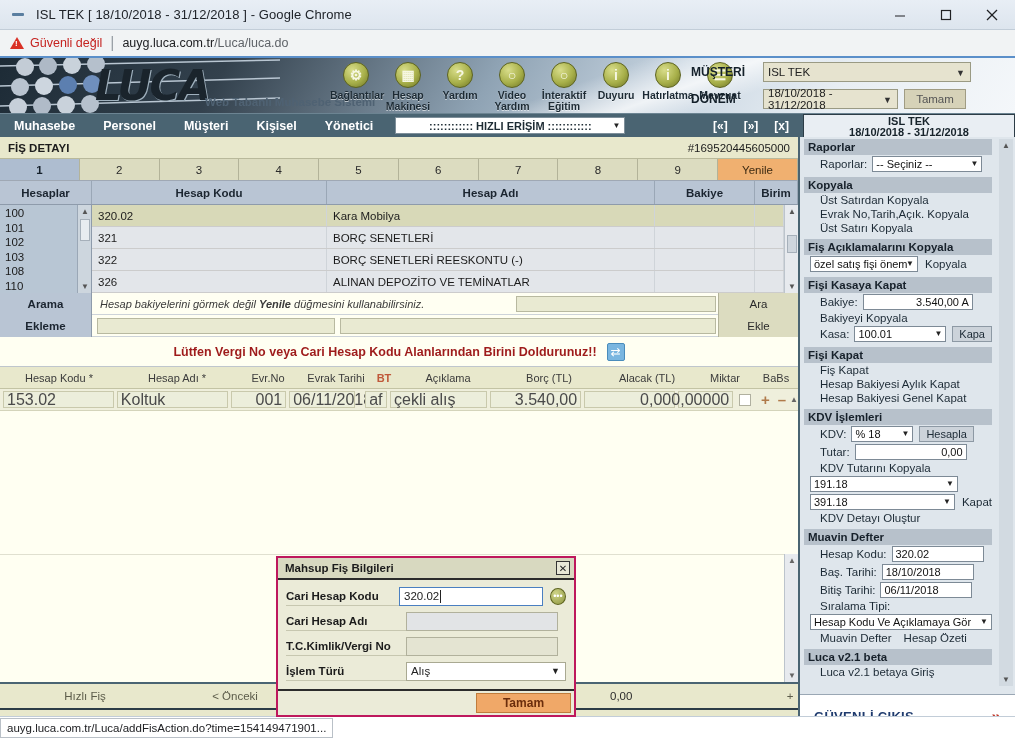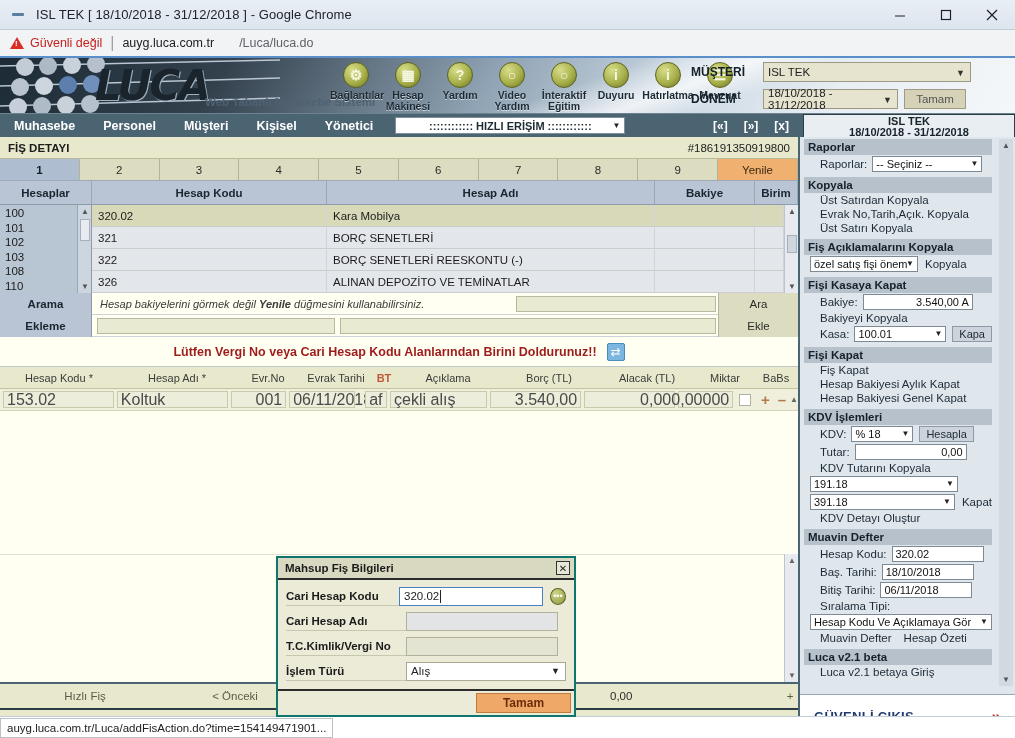--- a/index.html
+++ b/index.html
@@ -33,21 +33,21 @@
   .omnibar {
     height: 28px; background:#f1f3f4; border-bottom: 2px solid #5b8fc9;
     display:flex; align-items:center; padding-left: 10px;
   }
   .warn-tri { width:0;height:0;border-left:7px solid transparent;border-right:7px solid transparent;
               border-bottom:12px solid #d93025; position:relative; margin-right:6px; }
   .warn-tri:after{content:"!";position:absolute;left:-2px;top:2px;font-size:8px;color:#fff;font-weight:bold;}
   .omni-unsafe { color:#c5221f; font-size: 12.5px; margin-right: 8px; }
   .omni-sep { color:#9aa0a6; margin-right: 8px; }
   .omni-url { font-size: 12.5px; color:#202124; }
-  .omni-url .dim { color:#5f6368;margin-left:25px; }
+  .omni-url .dim { color:#5f6368; }
 
   
   .banner {
     height: 55px; position: relative; overflow:hidden;
     background: linear-gradient(120deg,#1d2b36 0%, #33414d 22%, #8fa3b4 48%, #c9d6e2 66%, #e8eef3 82%, #f4f7fa 100%);
   }
   .banner-beads { position:absolute; left:0; top:0; width:300px; height:55px; }
   .luca-logo {
     position:absolute; left:95px; top:3px;
     font-family:"DejaVu Sans", sans-serif;
@@ -369,21 +369,21 @@
       <div>18/10/2018 - 31/12/2018</div>
     </div>
   </div>
 
   <div class="body-wrap">
 
     <div class="main-col">
 
       <div class="fis-head">
         <b>FİŞ DETAYI</b>
-        <span class="num">#186191350919800</span>
+        <span class="num">#169520445605000</span>
       </div>
 
       <div class="numrow" id="numrow">
           <div class="numcell active">1</div>
           <div class="numcell">2</div>
           <div class="numcell">3</div>
           <div class="numcell">4</div>
           <div class="numcell">5</div>
           <div class="numcell">6</div>
           <div class="numcell">7</div>
@@ -498,21 +498,21 @@
         <span class="pm">–</span>
         <span style="font-size:8px;color:#666">▲</span>
       </div>
 
       <div class="mid-spacer"></div>
       <div class="mid-scroll">
         <span class="arr" style="top:2px">▲</span>
         <span class="arr" style="bottom:2px">▼</span>
       </div>
 
-      <div id="modal" style="position:absolute;left:276px;top:419px;width:300px;background:#ebebd8;border:2px solid #0f766e;z-index:50;">
+      <div id="modal" style="position:absolute;left:276px;top:419px;width:300px;background:#ebebd8;border:2px solid #be185d;z-index:50;">
         <div style="height:22px;background:#d8d9c0;border-bottom:2px solid #2b2b2b;display:flex;align-items:center;justify-content:space-between;padding:0 4px 0 7px;">
           <b style="font-size:11.5px;color:#1b1b1b">Mahsup Fiş Bilgileri</b>
           <span style="width:14px;height:14px;border:1px solid #333;display:flex;align-items:center;justify-content:center;font-size:10px;color:#222;background:#e7e7d6;">✕</span>
         </div>
         <div id="modalfields" style="padding:5px 8px 4px 8px">
             <div style="display: flex; align-items: center; height: 22px; margin-bottom: 3px;">
               <div style="width: 120px; font-size: 11.5px; font-weight: bold; color: rgb(27, 27, 27); border-bottom: 1px solid rgb(199, 199, 176); height: 20px; line-height: 20px;">Cari Hesap Kodu</div>
               <div style="height: 19px; width: 152px; font-size: 11.5px; color: rgb(34, 34, 34); display: flex; align-items: center; padding: 0px 4px; position: relative; background: rgb(255, 255, 255); border: 1px solid rgb(74, 127, 193);">320.02<span style="display: inline-block; width: 1px; height: 13px; background: rgb(34, 34, 34); margin-left: 1px;"></span></div>
               <span style="width: 17px; height: 17px; border-radius: 50%; margin-left: 7px; background: radial-gradient(circle at 35% 30%, rgb(207, 212, 136), rgb(142, 150, 64)); border: 1px solid rgb(93, 99, 31); color: rgb(255, 255, 255); font-size: 9px; display: flex; align-items: center; justify-content: center;">•••</span>
             </div>

